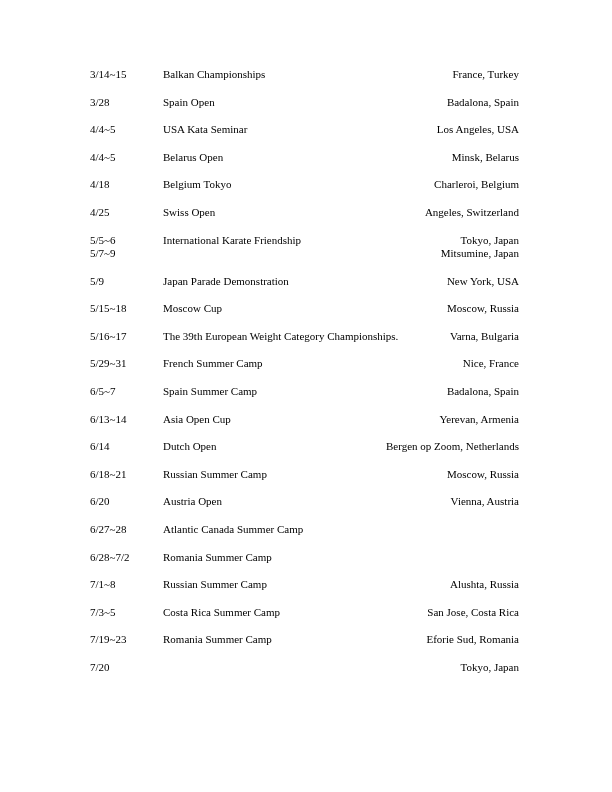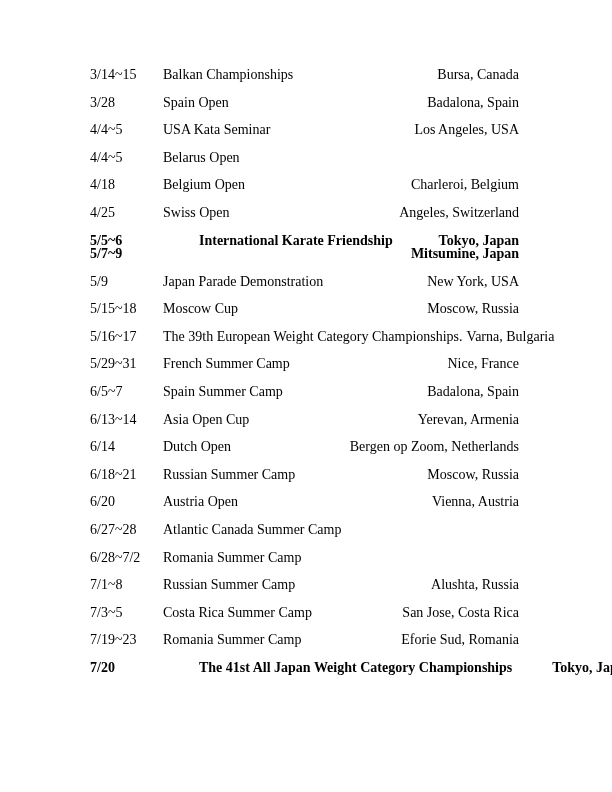--- a/index.html
+++ b/index.html
@@ -24,31 +24,30 @@
   #schedule {
     position: absolute;
     left: 90px;
     top: 68px;
     width: 429px; 
   }
   .row {
     display: flex;
     align-items: baseline;
     width: 100%;
-    font-size: 14px;
+    font-size: 11px;
     line-height: 13px;
     margin-bottom: 14.6px;
     white-space: nowrap;
   }
   .row.tight {
     margin-bottom: 0px;
   }
   .row.bold {
-    font-weight: bold;
-    gap: 36px;
+    font-weight: normal;
   }
   .row.gap-before {
     margin-top: 0.5px;
   }
   .cell-date {
     flex: 0 0 73px;
     text-align: left;
   }
   .cell-event {
     flex: 0 0 auto;
@@ -61,39 +60,40 @@
   }
 </style>
 </head>
 <body>
 
 <div id="page">
   <div id="schedule">
       <div class="row">
         <span class="cell-date">3/14~15</span>
         <span class="cell-event">Balkan Championships</span>
-        <span class="cell-venue">Bursa, Canada</span>
+        <span class="cell-venue">France, Turkey</span>
       </div>
       <div class="row">
         <span class="cell-date">3/28</span>
         <span class="cell-event">Spain Open</span>
         <span class="cell-venue">Badalona, Spain</span>
       </div>
       <div class="row">
         <span class="cell-date">4/4~5</span>
         <span class="cell-event">USA Kata Seminar</span>
         <span class="cell-venue">Los Angeles, USA</span>
       </div>
       <div class="row">
         <span class="cell-date">4/4~5</span>
         <span class="cell-event">Belarus Open</span>
+        <span class="cell-venue">Minsk, Belarus</span>
       </div>
       <div class="row">
         <span class="cell-date">4/18</span>
-        <span class="cell-event">Belgium Open</span>
+        <span class="cell-event">Belgium Tokyo</span>
         <span class="cell-venue">Charleroi, Belgium</span>
       </div>
       <div class="row">
         <span class="cell-date">4/25</span>
         <span class="cell-event">Swiss Open</span>
         <span class="cell-venue">Angeles, Switzerland</span>
       </div>
       <div class="row bold tight">
         <span class="cell-date">5/5~6</span>
         <span class="cell-event">International Karate Friendship</span>
@@ -166,17 +166,16 @@
         <span class="cell-event">Costa Rica Summer Camp</span>
         <span class="cell-venue">San Jose, Costa Rica</span>
       </div>
       <div class="row">
         <span class="cell-date">7/19~23</span>
         <span class="cell-event">Romania Summer Camp</span>
         <span class="cell-venue">Eforie Sud, Romania</span>
       </div>
       <div class="row bold">
         <span class="cell-date">7/20</span>
-        <span class="cell-event">The 41st All Japan Weight Category Championships</span>
         <span class="cell-venue">Tokyo, Japan</span>
       </div>
     </div>
 </div>
 
 </body></html>

